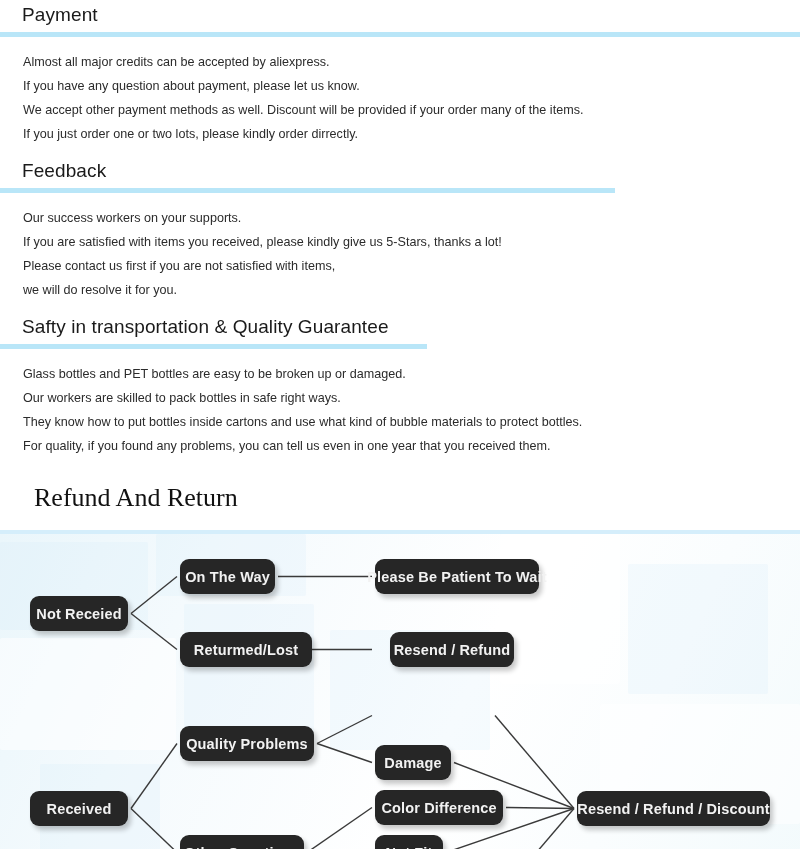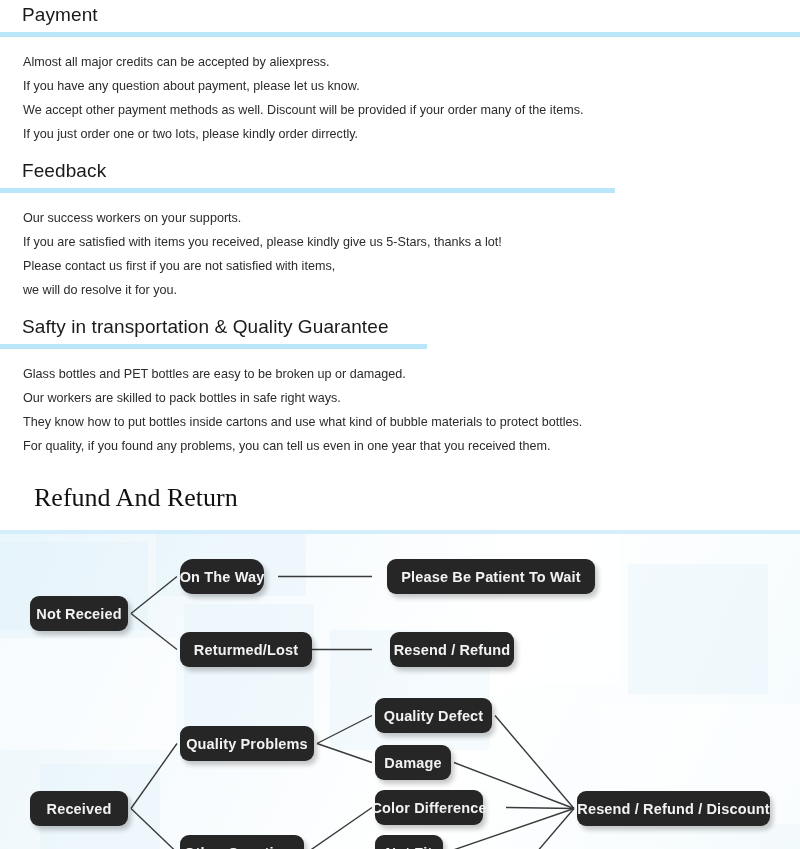--- a/index.html
+++ b/index.html
@@ -159,48 +159,45 @@
         <line x1="307" y1="318.5" x2="372" y2="363.5" stroke="#3a3a3a" stroke-width="1.4"></line>
         <line x1="495" y1="181.5" x2="574" y2="274.5" stroke="#3a3a3a" stroke-width="1.4"></line>
         <line x1="454" y1="228.5" x2="574" y2="274.5" stroke="#3a3a3a" stroke-width="1.4"></line>
         <line x1="506" y1="273.5" x2="574" y2="274.5" stroke="#3a3a3a" stroke-width="1.6"></line>
         <line x1="446" y1="318.5" x2="574" y2="274.5" stroke="#3a3a3a" stroke-width="1.4"></line>
         <line x1="498" y1="363.5" x2="574" y2="274.5" stroke="#3a3a3a" stroke-width="1.4"></line>
       </svg>
   <div class="node" style="left: 30px; top: 62px; width: 98px;">
         <span>Not Receied</span>
       </div>
-      <div class="node" style="left: 180px; top: 25px; width: 84px; border-radius: 13px;">
+      <div class="node" style="left: 180px; top: 25px; width: 95px;">
         <span>On The Way</span>
       </div>
       <div class="node" style="left: 180px; top: 98px; width: 132px;">
         <span>Returmed/Lost</span>
       </div>
-      <div class="node" style="left: 387px; top: 25px; width: 208px;">
+      <div class="node" style="left: 375px; top: 25px; width: 164px;">
         <span>Please Be Patient To Wait</span>
       </div>
       <div class="node" style="left: 390px; top: 98px; width: 124px;">
         <span>Resend / Refund</span>
       </div>
       <div class="node" style="left: 30px; top: 257px; width: 98px;">
         <span>Received</span>
       </div>
       <div class="node" style="left: 180px; top: 192px; width: 134px;">
         <span>Quality Problems</span>
       </div>
       <div class="node" style="left: 180px; top: 301px; width: 124px;">
         <span>Other Questions</span>
       </div>
-      <div class="node" style="left: 375px; top: 164px; width: 117px;">
-        <span>Quality Defect</span>
-      </div>
       <div class="node" style="left: 375px; top: 211px; width: 76px;">
         <span>Damage</span>
       </div>
-      <div class="node" style="left: 375px; top: 256px; width: 108px;">
+      <div class="node" style="left: 375px; top: 256px; width: 128px;">
         <span>Color Difference</span>
       </div>
       <div class="node" style="left: 375px; top: 301px; width: 68px;">
         <span>Not Fit</span>
       </div>
       <div class="node" style="left: 577px; top: 257px; width: 193px;">
         <span>Resend / Refund / Discount</span>
       </div>
     </div>
 </div>

